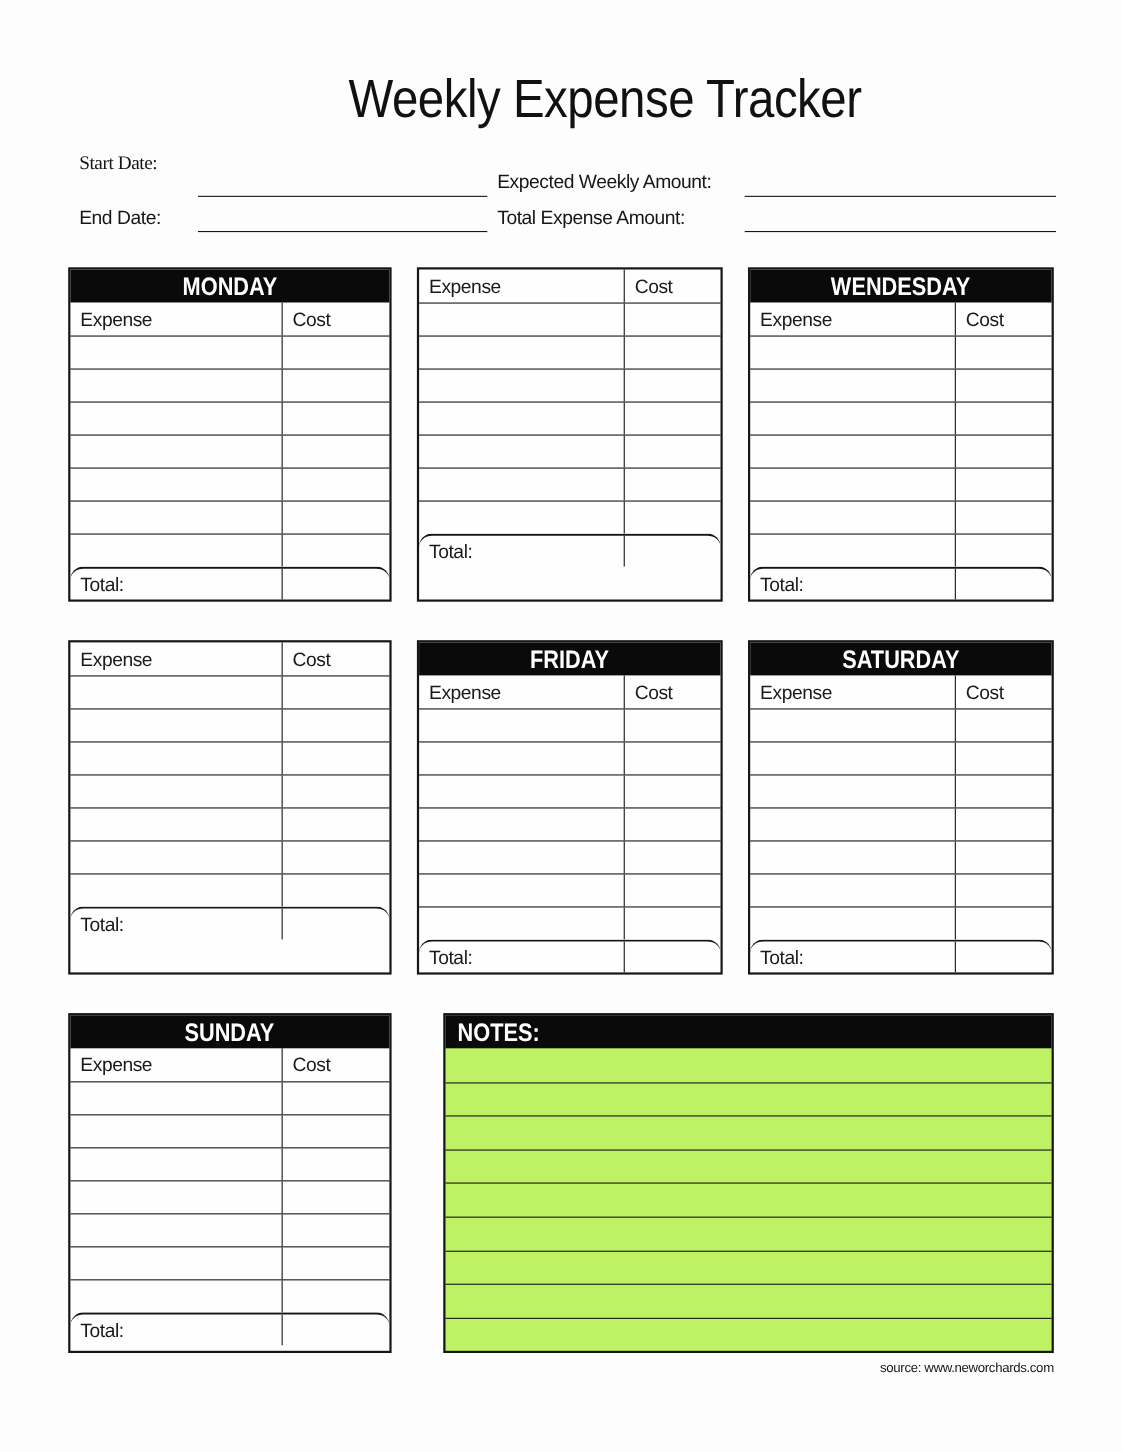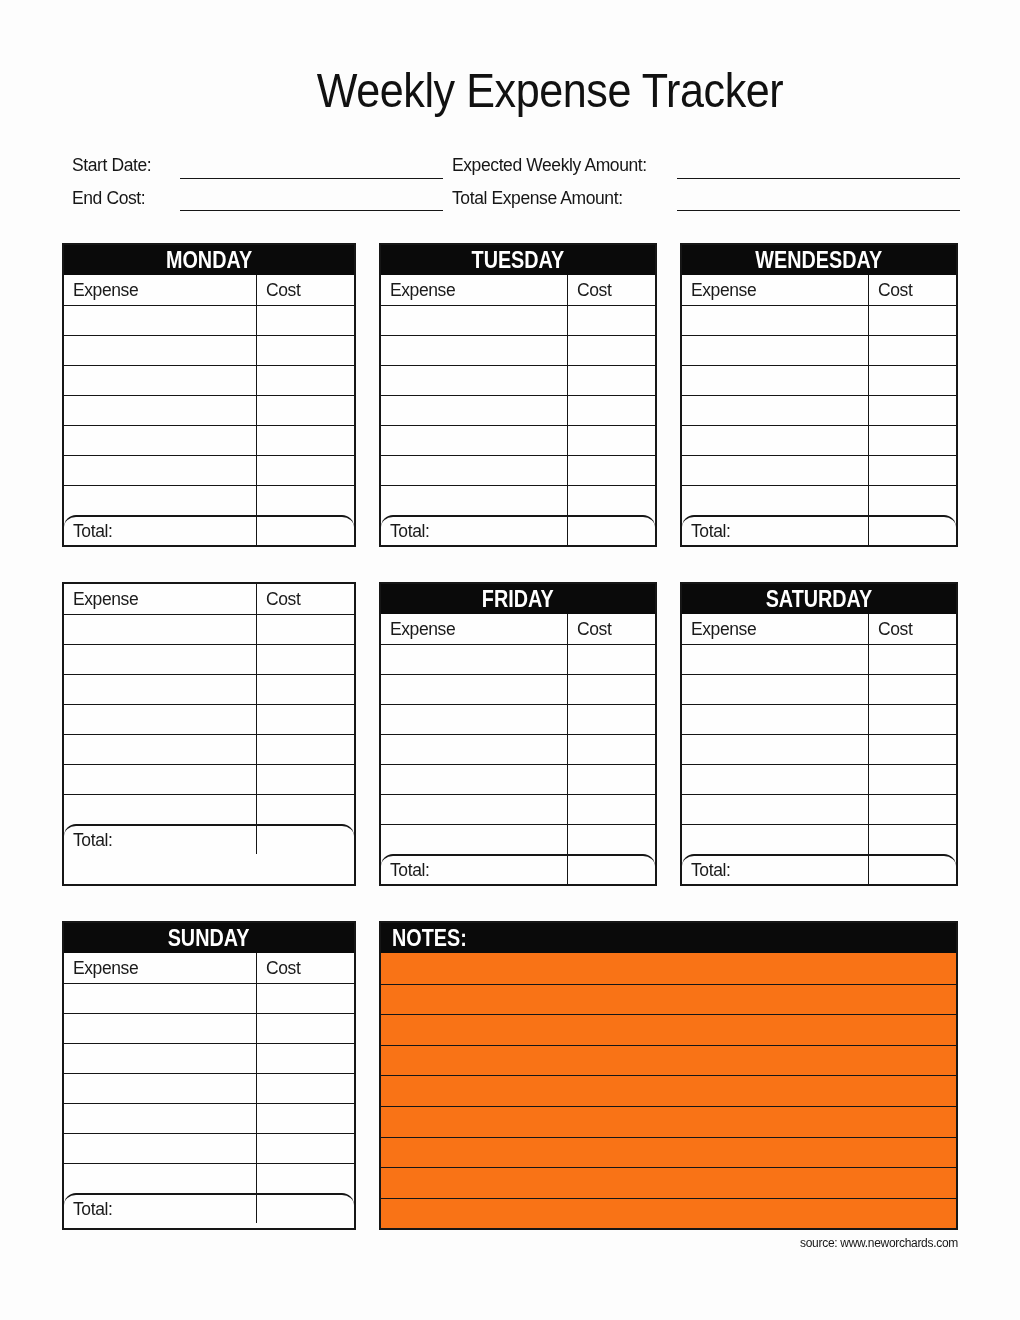--- a/index.html
+++ b/index.html
@@ -12,21 +12,21 @@
   }
   
   .title { position:absolute; top:62px; left:0; width:100%; text-align:center; white-space:nowrap;margin-left:40px; }
   .title span {
     display:inline-block; font-size:49px; font-weight:400; color:#111;
     transform:scaleX(0.88); transform-origin:center; letter-spacing:-0.5px;
   }
   
   .flabel { position:absolute; font-size:17.5px; letter-spacing:-0.4px; color:#161616; white-space:nowrap; }
   .fline  { position:absolute; height:23px; border-bottom:1.6px solid #161616; }
-  .lbl-start    { left:72px;  top:155px; }
+  .lbl-start    { left:72px;  top:138px;font-family:Liberation Serif, serif; }
   .lbl-end      { left:72px;  top:188px; }
   .lbl-expected { left:452px; top:155px; }
   .lbl-actual   { left:452px; top:188px; }
   .ln-start    { left:180px; top:156px; width:263px; }
   .ln-end      { left:180px; top:188px; width:263px; }
   .ln-expected { left:677px; top:156px; width:283px; }
   .ln-actual   { left:677px; top:188px; width:283px; }
   
   .grid {
     position:absolute; left:62px; top:243px; width:896px;
@@ -44,21 +44,21 @@
   }
   .row { display:flex; height:30px; }
   .cell { display:flex; align-items:center; }
   .cell.exp { flex:1 1 auto; border-right:1.6px solid #161616; padding-left:9px;
               font-size:17.5px; letter-spacing:-0.4px; }
   .cell.cost { width:87px; padding-left:9px; font-size:17.5px; letter-spacing:-0.4px; }
   .wide .cell.cost { width:97px; }
   .rows .row { border-top:1.6px solid #161616; }
   .total-row { border-top:2.3px solid #161616;border-radius:12px; }
   
-  .notes-box { grid-column:2 / 4; border:2px solid #161616; background:#f97316; }
+  .notes-box { grid-column:2 / 4; border:2px solid #161616; background:#bef264;margin-left:24px; }
   .notes-header {
     height:30px; background:#0a0a0a; color:#ffffff;
     display:flex; align-items:center; padding-left:11px;
   }
   .notes-header span {
     display:inline-block; font-size:23px; font-weight:bold;
     transform:scaleX(0.86); transform-origin:left center;
   }
   .notes-line { height:30.6px; border-top:1.6px solid #161616; }
   .notes-rows .notes-line:first-child { border-top:none; }
@@ -76,21 +76,21 @@
   <div class="title">
     <span>Weekly Expense Tracker</span>
   </div>
 
   <span class="flabel lbl-start">Start Date:</span>
   <span class="fline ln-start"></span>
 
   <span class="flabel lbl-expected">Expected Weekly Amount:</span>
   <span class="fline ln-expected"></span>
 
-  <span class="flabel lbl-end">End Cost:</span>
+  <span class="flabel lbl-end">End Date:</span>
   <span class="fline ln-end"></span>
 
   <span class="flabel lbl-actual">Total Expense Amount:</span>
   <span class="fline ln-actual"></span>
 
   <div class="grid">
 
     <section class="day-table wide">
       <div class="day-header">
         <span>MONDAY</span>
@@ -135,23 +135,20 @@
     <div class="cell cost"></div>
   </div>
 </div>
       <div class="row total-row">
         <div class="cell exp">Total:</div>
         <div class="cell cost"></div>
       </div>
     </section>
 
     <section class="day-table">
-      <div class="day-header">
-        <span>TUESDAY</span>
-      </div>
       <div class="row col-header">
         <div class="cell exp">Expense</div>
         <div class="cell cost">Cost</div>
       </div>
       <div class="rows">
   <div class="row">
     <div class="cell exp"></div>
     <div class="cell cost"></div>
   </div>
 

